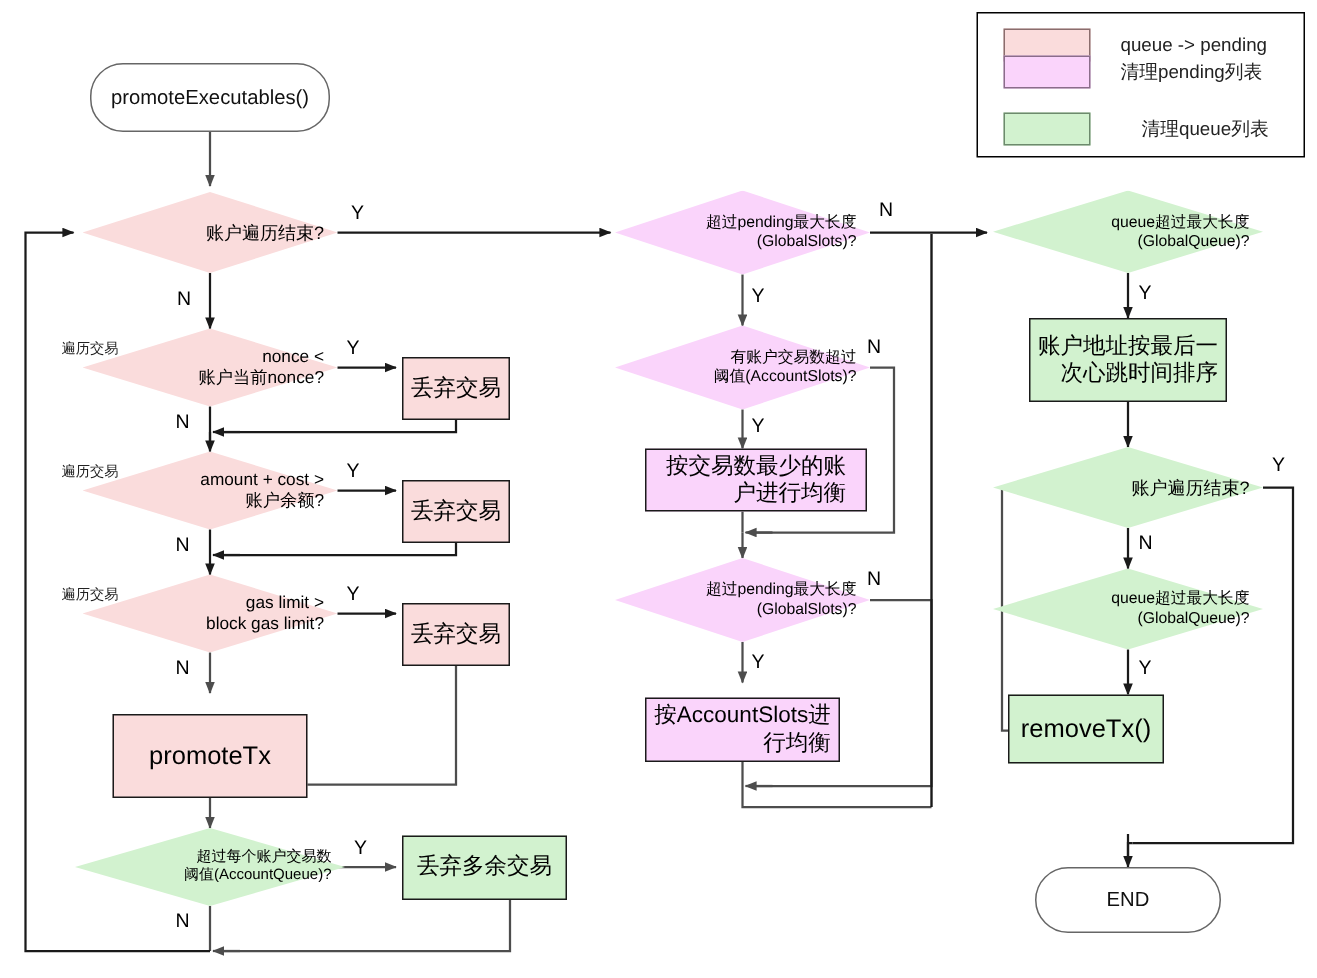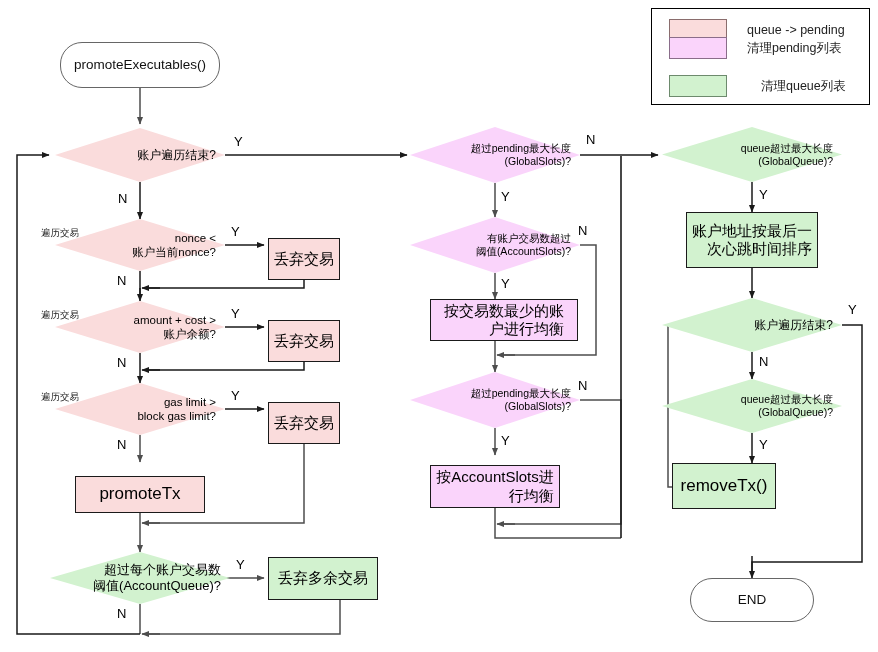--- a/index.html
+++ b/index.html
@@ -194,27 +194,27 @@
   <div class="node proc pink" style="left:268px;top:224px;width:72px;height:42px;">
     <span>丢弃交易</span>
   </div>
   <div class="node proc pink" style="left:268px;top:306px;width:72px;height:42px;">
     <span>丢弃交易</span>
   </div>
   <div class="node proc pink" style="left:268px;top:388px;width:72px;height:42px;">
     <span>丢弃交易</span>
   </div>
 
-  <div class="node proc pink big" style="left:75px;top:462px;width:130px;height:37px;">
+  <div class="node proc pink big" style="left:75px;top:462px;width:130px;height:56px;">
     <span>promoteTx</span>
   </div>
 
   <div class="node dia green" style="left:50px;top:552px;width:180px;height:52px;">
     <div class="fill"></div>
-    <div class="txt" style="font-size:13px;">
+    <div class="txt" style="font-size:10px;">
       <span>超过每个账户交易数</span>
       <span>阈值(AccountQueue)?</span>
     </div>
   </div>
 
   <div class="node proc green" style="left:268px;top:557px;width:110px;height:43px;">
     <span>丢弃多余交易</span>
   </div>
 
   <div class="node dia mag" style="left:410px;top:127px;width:170px;height:56px;">

